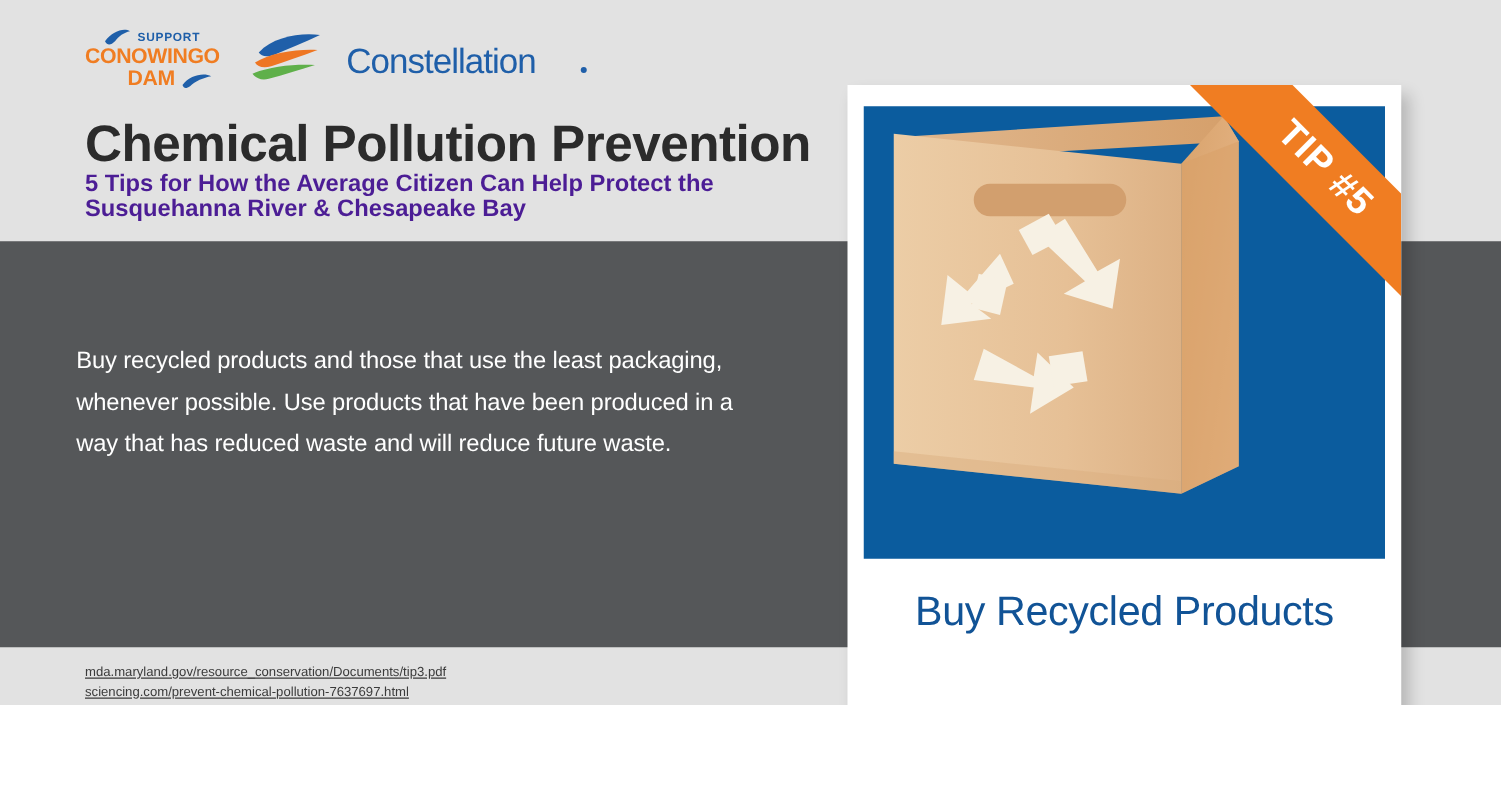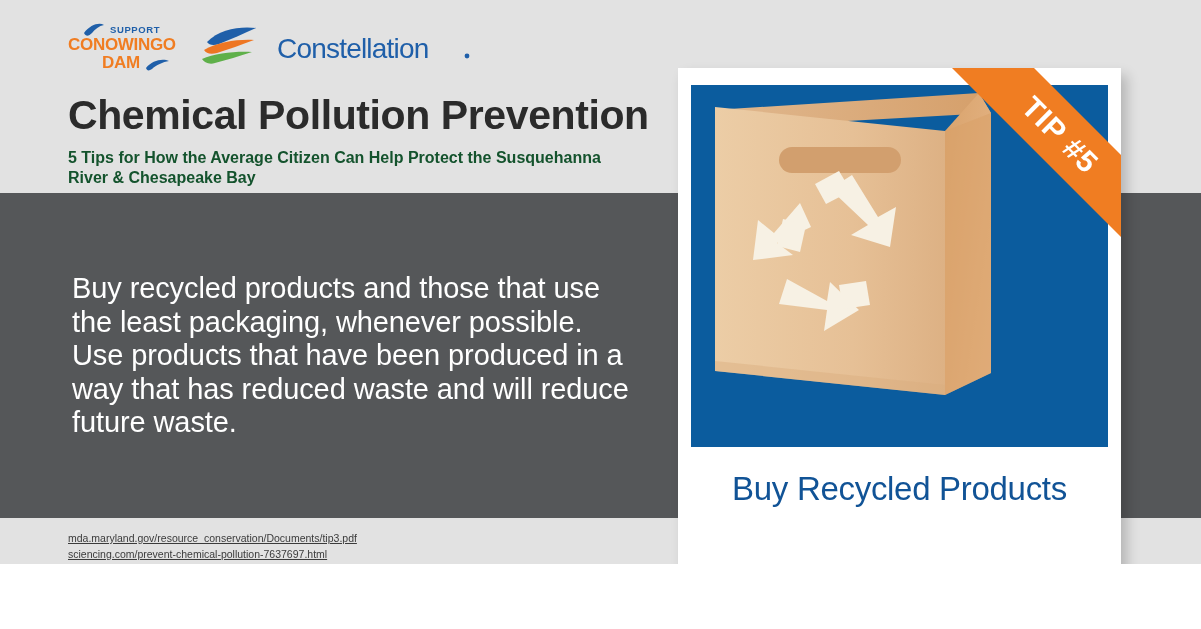--- a/index.html
+++ b/index.html
@@ -62,34 +62,34 @@
     position: absolute;
     left: 68px; top: 92px;
     font-size: 41px;
     font-weight: bold;
     color: #2b2b2b;
     letter-spacing: -0.4px;
     white-space: nowrap;
   }
   .page-subtitle {
     position: absolute;
-    left: 68px; top: 148px;
+    left: 68px; top: 138px;
     width: 560px;
-    font-size: 16px;
+    font-size: 19px;
     font-weight: bold;
-    color: #14532d;
+    color: #4c1d95;
     line-height: 20px;
   }
 
   
   .tip-body {
     position: absolute;
-    left: 72px; top: 272px;
+    left: 61px; top: 272px;
     width: 560px;
-    font-size: 29px;
+    font-size: 19px;
     color: #ffffff;
     line-height: 33.5px;
     letter-spacing: -0.1px;
   }
 
   
   .sources {
     position: absolute;
     left: 68px; top: 531px;
     font-size: 10.5px;

